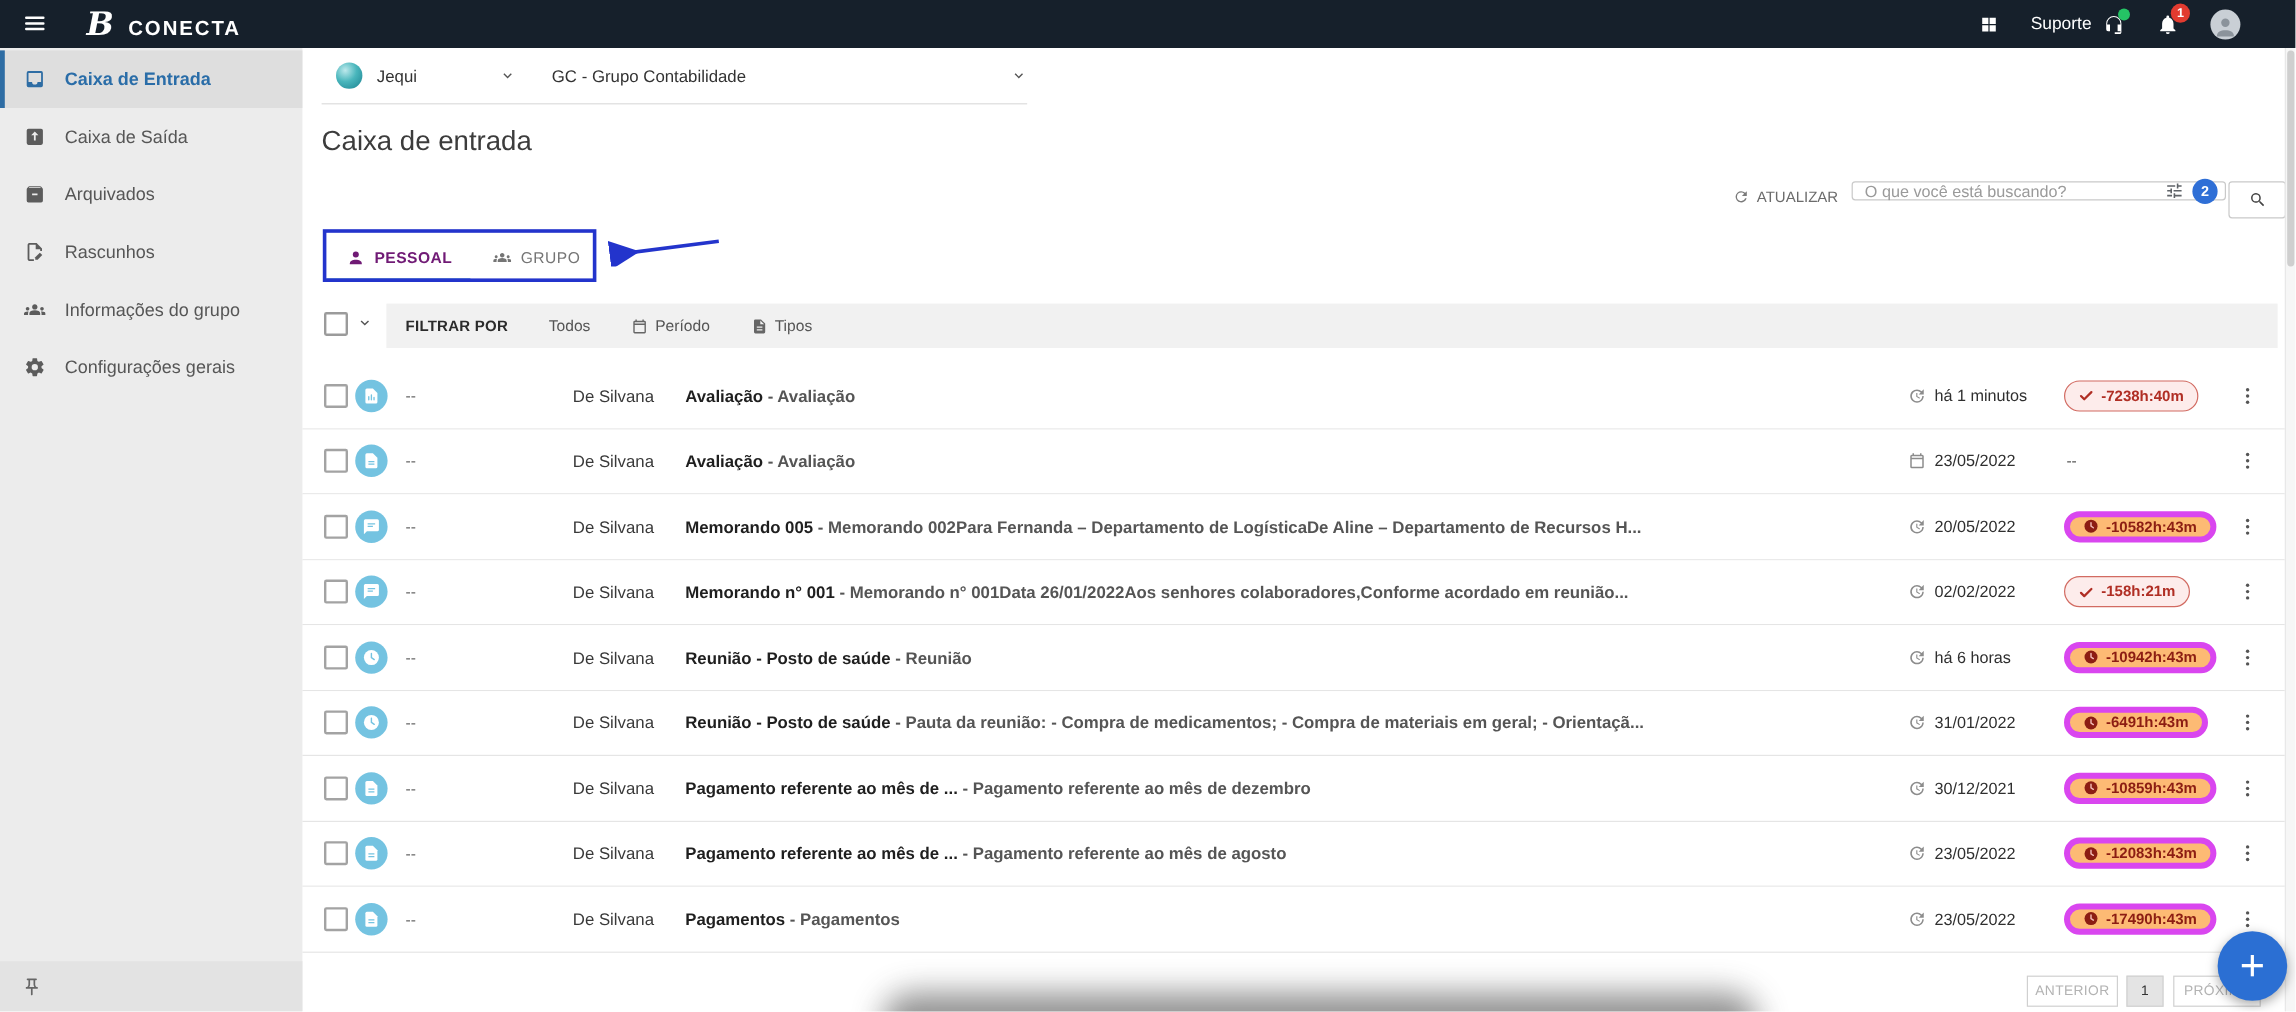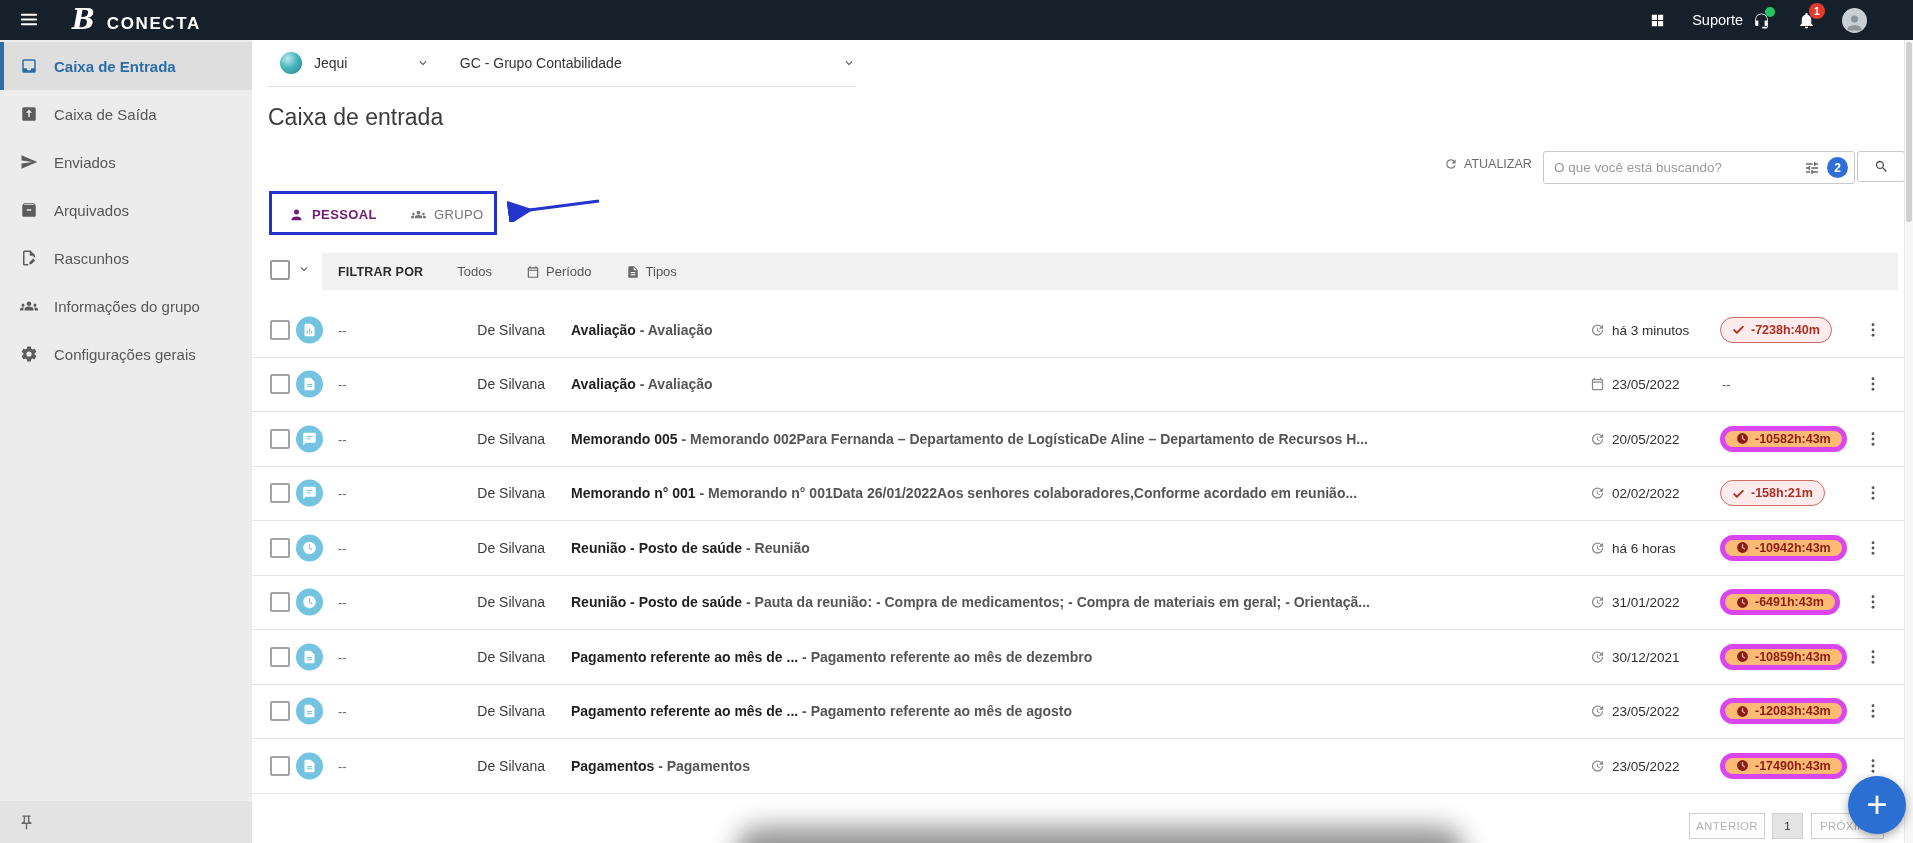--- a/index.html
+++ b/index.html
@@ -55,21 +55,21 @@
   .chev{width:14px;height:14px;color:#555;}
   .user-select .chev{margin-left:auto;}
   .group-select{display:flex;align-items:center;width:402px;margin-left:30px;font-size:14px;color:#333;cursor:pointer;}
   .group-select .chev{margin-left:auto;}
 
   .page-title{position:absolute;left:16px;top:64px;font-size:23px;color:#3c3c3c;font-weight:400;}
 
   .refresh-btn{position:absolute;left:1192px;top:117px;display:flex;align-items:center;gap:6px;
                color:#6b6b6b;font-size:12.5px;cursor:pointer;}
   .refresh-btn .ic{width:14px;height:14px;color:#7a7a7a;}
-  .search-box{position:absolute;left:1291px;top:111px;width:312px;height:33px;border:1px solid #c9c9c9;
+  .search-box{position:absolute;left:1291px;top:111px;width:312px;height:16px;border:1px solid #c9c9c9;
               border-radius:3px;display:flex;align-items:center;box-sizing:border-box;background:#fff;}
   .search-box input{flex:1;min-width:0;border:none;outline:none;padding:0 10px;font-size:13.5px;
                     color:#555;background:transparent;font-family:inherit;}
   .search-box input::placeholder{color:#9a9a9a;}
   .tune-ic{width:16px;height:16px;color:#5f6368;margin-right:7px;cursor:pointer;}
   .count-badge{width:21px;height:21px;border-radius:50%;background:#2f6fd6;color:#fff;font-size:12px;
                font-weight:700;display:flex;align-items:center;justify-content:center;margin-right:6px;flex:none;}
   .search-btn{position:absolute;left:1605px;top:111px;width:48px;height:31px;border:1px solid #c9c9c9;
               border-radius:3px;display:flex;align-items:center;justify-content:center;box-sizing:border-box;
               background:#fff;cursor:pointer;}
@@ -198,28 +198,20 @@
         <span class="ic">
           <svg viewBox="0 0 24 24" fill="currentColor" fill-rule="evenodd">
             <path d="M19 3H5a2 2 0 0 0-2 2v14a2 2 0 0 0 2 2h14a2 2 0 0 0 2-2V5a2 2 0 0 0-2-2zM12 6l4 4.2h-3V16h-2v-5.8H8z"></path>
           </svg>
         </span>
         <span>Caixa de Saída</span>
       </div>
       <div class="side-item">
         <span class="ic">
           <svg viewBox="0 0 24 24" fill="currentColor">
-            <path d="M2.01 21 23 12 2.01 3 2 10l15 2-15 2z"></path>
-          </svg>
-        </span>
-        <span>Enviados</span>
-      </div>
-      <div class="side-item">
-        <span class="ic">
-          <svg viewBox="0 0 24 24" fill="currentColor">
             <path d="M20.54 5.23 19.15 3.55A1.5 1.5 0 0 0 18 3H6c-.47 0-.88.21-1.16.55L3.46 5.23C3.17 5.57 3 6.02 3 6.5V19a2 2 0 0 0 2 2h14a2 2 0 0 0 2-2V6.5c0-.48-.17-.93-.46-1.27zM15 13H9v-2h6v2zM5.12 5l.81-1h12l.94 1H5.12z"></path>
           </svg>
         </span>
         <span>Arquivados</span>
       </div>
       <div class="side-item">
         <span class="ic">
           <svg viewBox="0 0 24 24" fill="currentColor">
             <path d="M14 2H6a2 2 0 0 0-2 2v16a2 2 0 0 0 2 2h5v-2H6V4h7v5h5v2h2V8z"></path>
             <path d="m12.5 17.8 5.1-5.1 2.7 2.7-5.1 5.1h-2.7z"></path>
@@ -379,21 +371,21 @@
         </span>
         <span class="r-dash">--</span>
         <span class="r-sender">De Silvana</span>
         <span class="r-subject"><span class="subj">Avaliação</span><span class="desc"> - Avaliação</span></span>
         <span class="r-date">
           <span class="ic">
             <svg viewBox="0 0 24 24" fill="currentColor">
               <path d="M21 10.12h-6.78l2.74-2.82a6.96 6.96 0 0 0-9.79-.13 6.88 6.88 0 0 0 0 9.79 6.96 6.96 0 0 0 9.79 0C18.24 15.68 19 14.08 19 12.1h2c0 1.98-.88 4.55-2.64 6.29-3.51 3.48-9.21 3.48-12.72 0-3.5-3.47-3.53-9.11-.02-12.58a8.987 8.987 0 0 1 12.65 0L21 3v7.12zM12.5 8v4.25l3.5 2.08-.72 1.21L11 13V8h1.5z"></path>
             </svg>
           </span>
-          <span>há 3 minutos</span>
+          <span>há 1 minutos</span>
         </span>
         <span class="r-badge"><span class="badge check">
             <span class="ic">
               <svg viewBox="0 0 24 24" fill="none" stroke="currentColor" stroke-width="3.4" stroke-linecap="round" stroke-linejoin="round">
                 <path d="M4 13l5 5L20 7"></path>
               </svg>
             </span>
             <span>-7238h:40m</span>
           </span></span>
         <span class="ic r-kebab">

